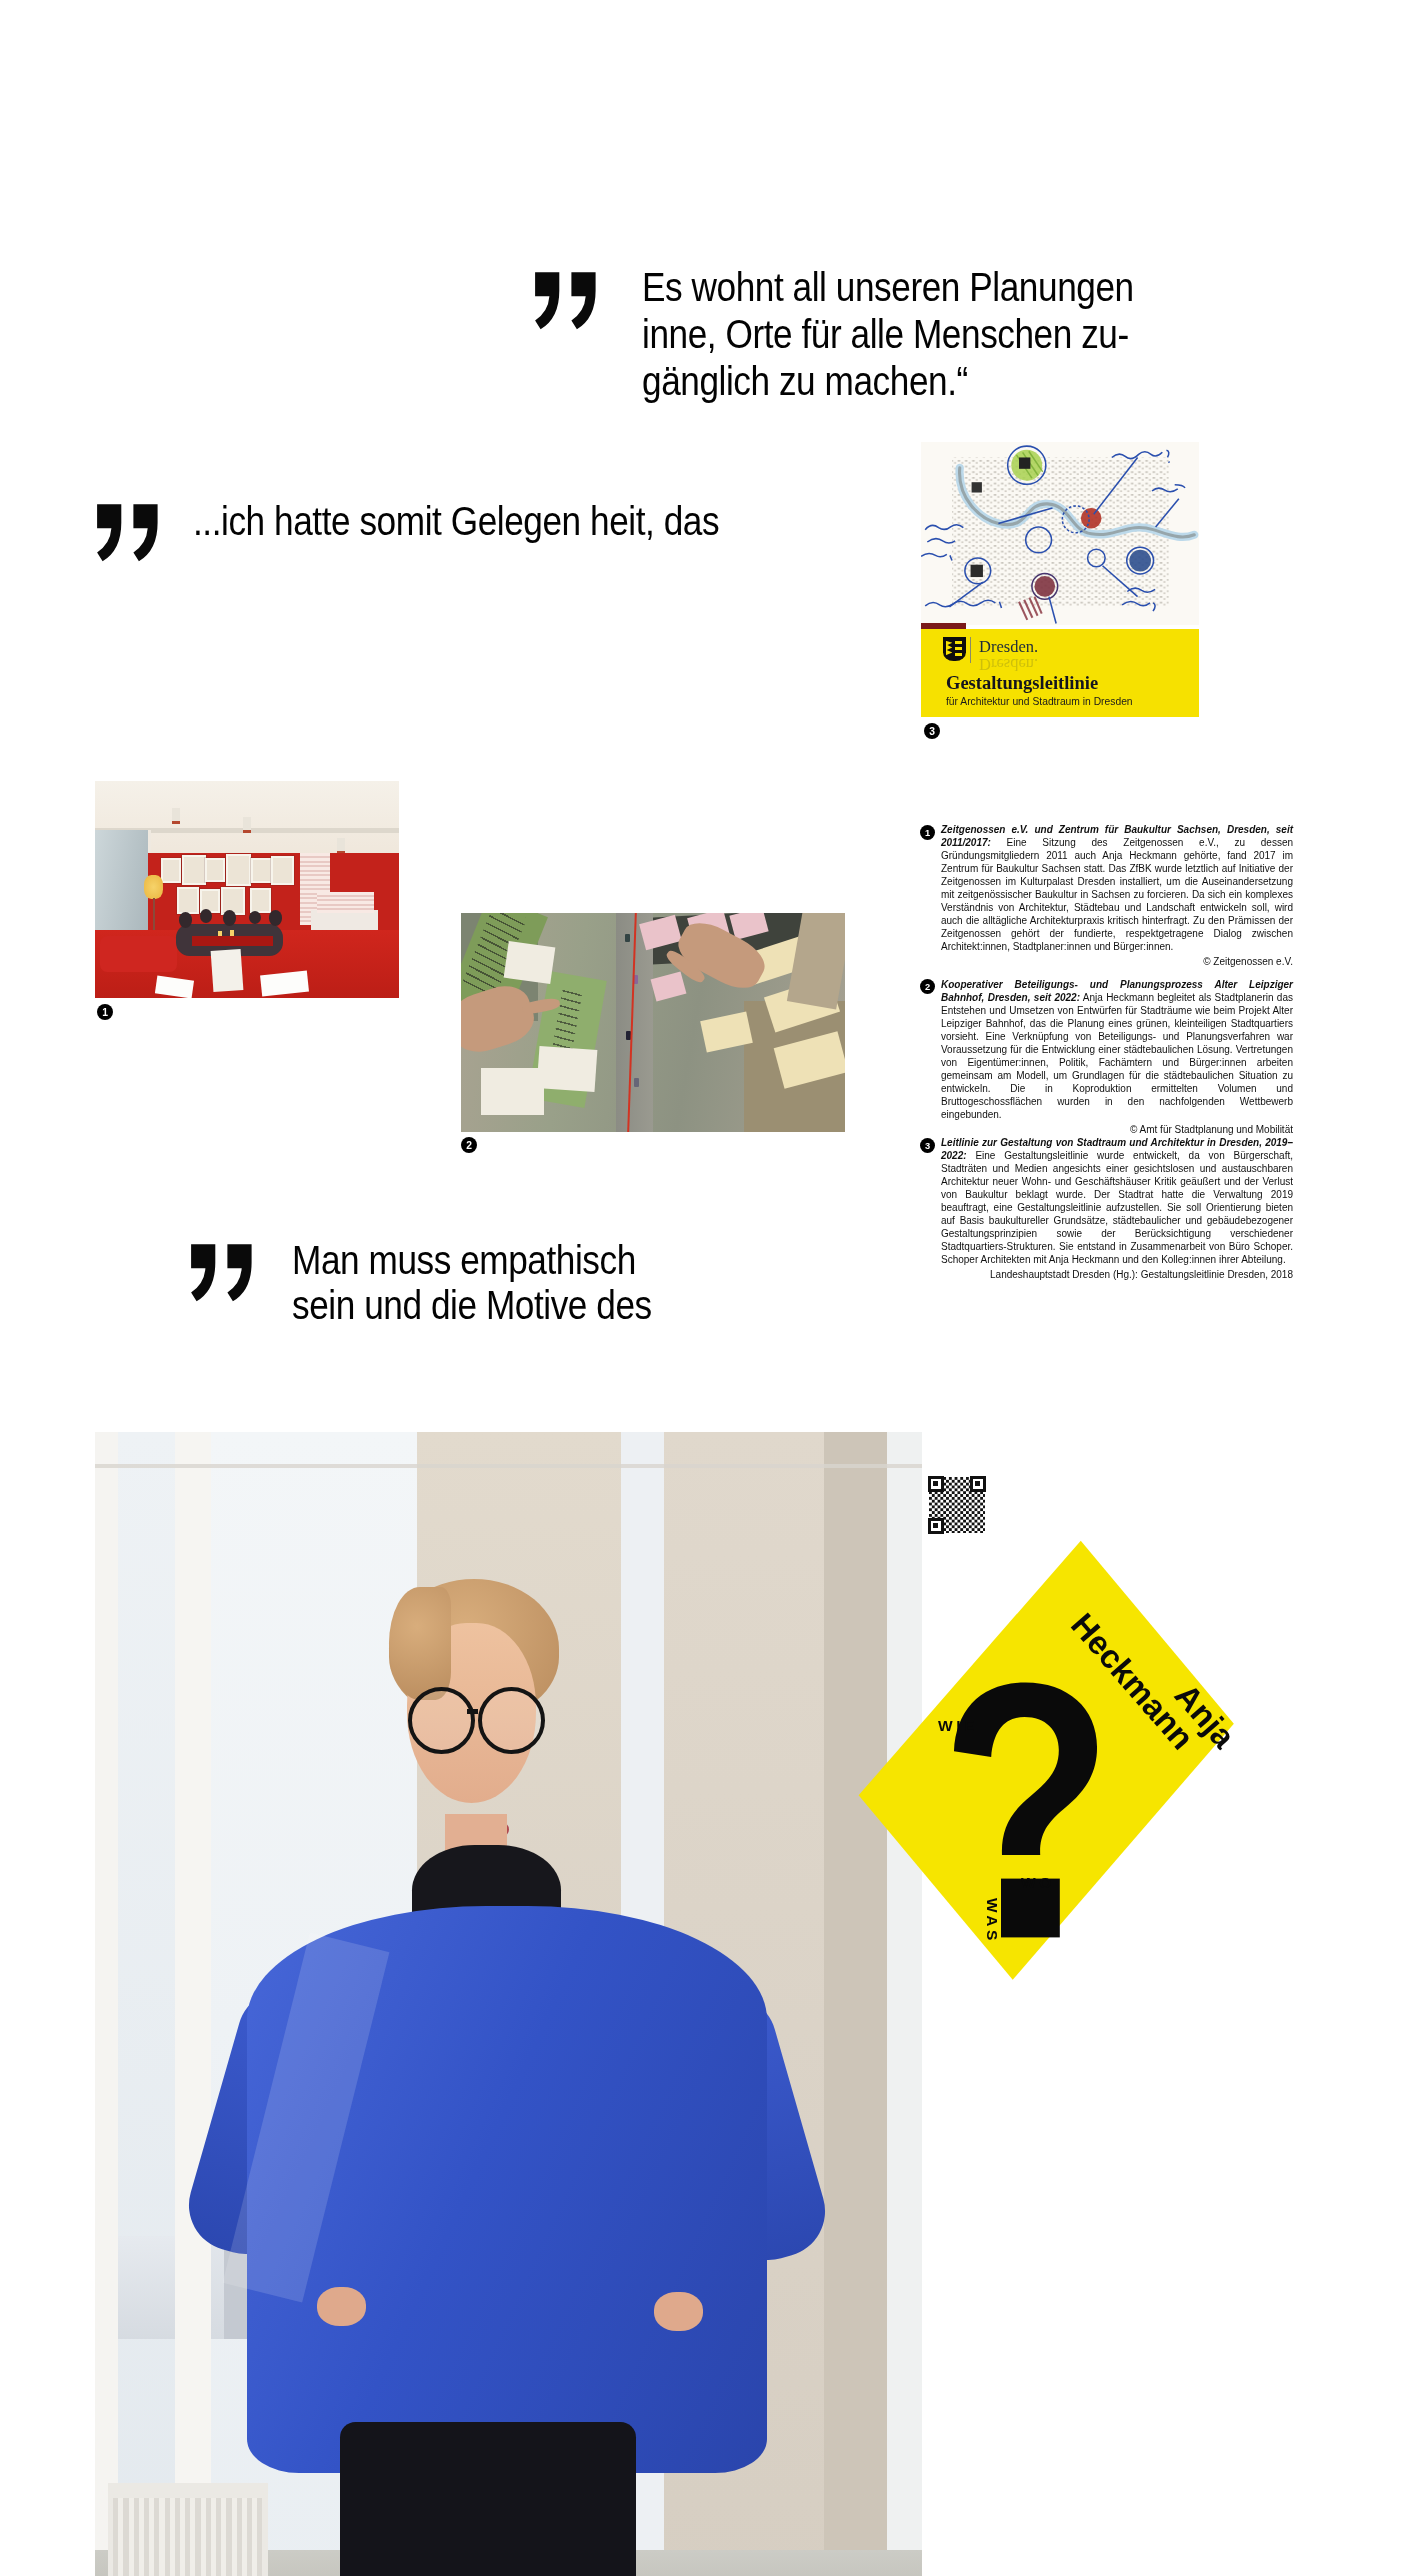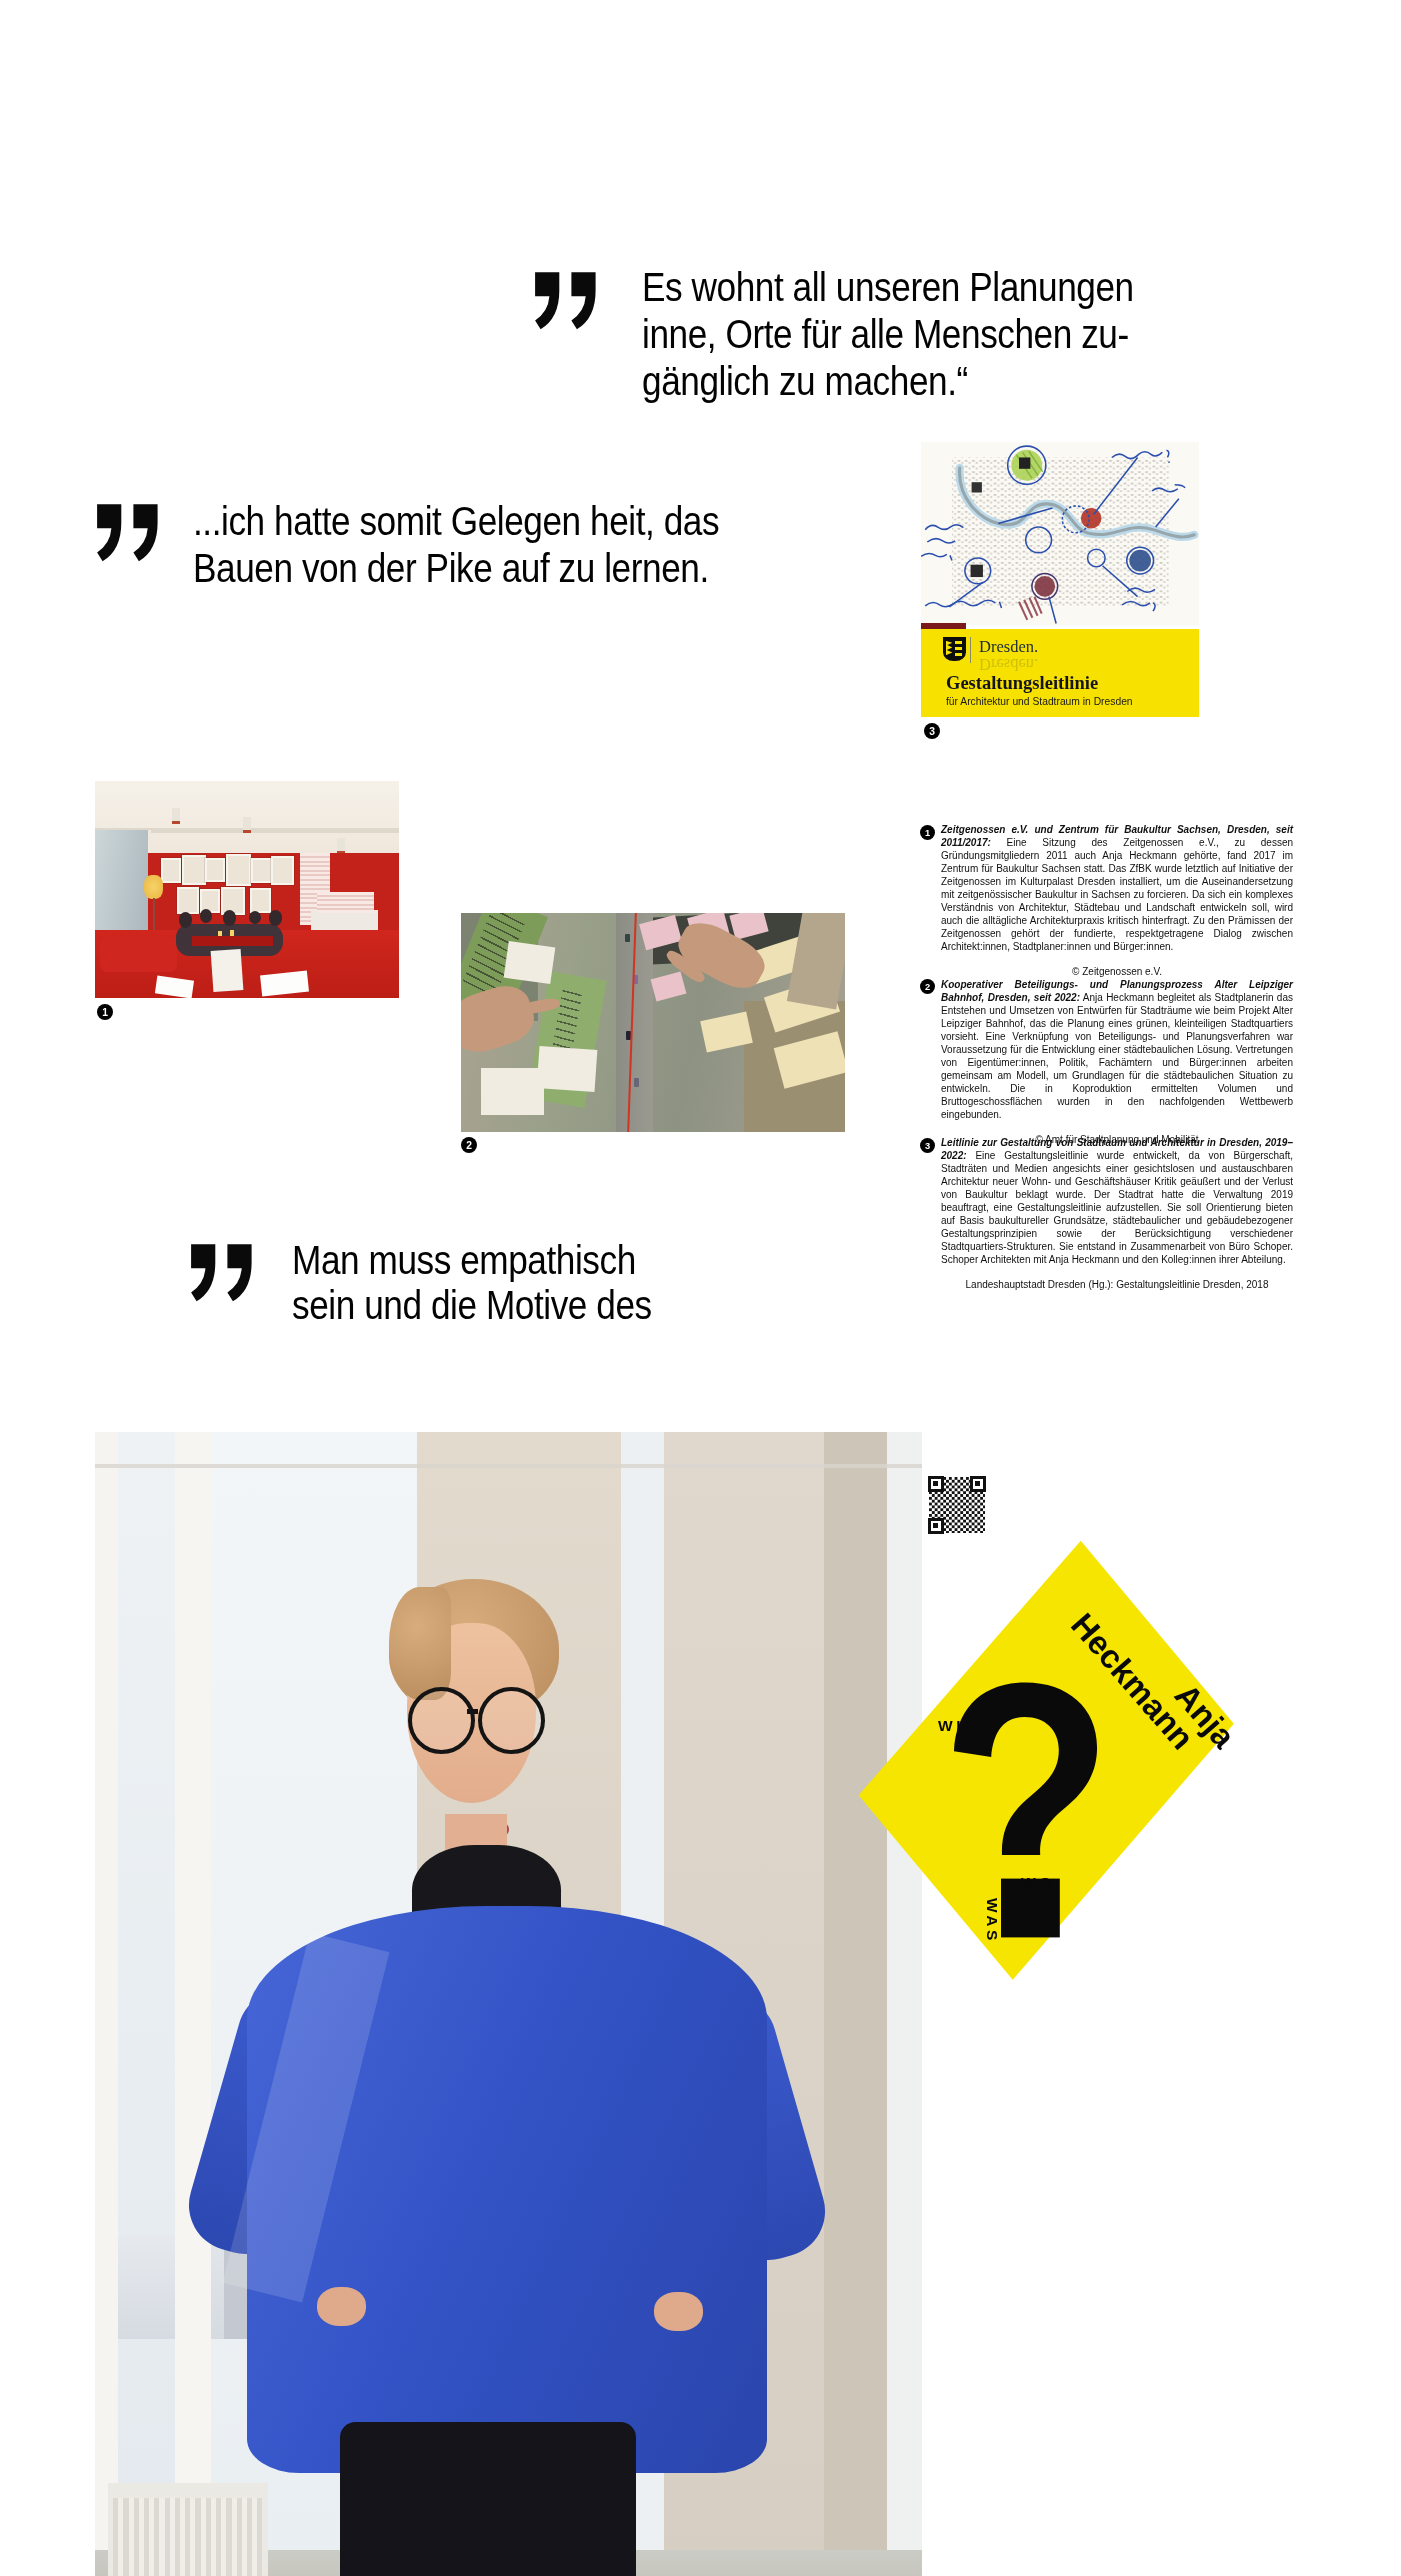--- a/index.html
+++ b/index.html
@@ -12,21 +12,21 @@
   .q-line{font-size:40px;line-height:47px;letter-spacing:-0.5px;color:#030303;}
   .qmark-svg{fill:#0a0a0a;}
 
   
   .badge{width:16px;height:16px;border-radius:50%;background:#000;color:#fff;
          font-size:10.3px;font-weight:700;display:flex;align-items:center;justify-content:center;}
 
   
   .note{width:352px;font-size:10px;line-height:13px;text-align:justify;color:#101010;}
   .note .lead{font-weight:700;font-style:italic;}
-  .note .credit{display:block;text-align:center;margin-top:12px;}
+  .note .credit{display:block;text-align:right;margin-top:2px;}
 
   
   .photo1{width:304px;height:217px;background:#c3221b;overflow:hidden;}
   .photo1 div{position:absolute;}
   .p1-ceiling{left:0;top:0;width:100%;height:82px;background:linear-gradient(#f5f1e9,#efe6da);}
   .p1-beam{left:0;top:47px;width:100%;height:4.6px;background:#ddd7cc;}
   .p1-spot{width:8.2px;height:13.4px;background:#e9e4da;border-bottom:3.1px solid #b5482f;}
   .p1-glass{left:0;top:49px;width:53px;height:129px;background:linear-gradient(100deg,#cdd7da,#a8b5ba);border-right:3.6px solid #efe9e0;}
   .p1-wall{left:53px;top:72px;width:251px;height:78px;background:#c3221b;}
   .p1-frame{background:#ece4d6;border:2.1px solid #f7f4ec;box-shadow:0 0 0 1px #55222033;}
@@ -120,21 +120,20 @@
     <div class="q-line"><span class="cond">inne, Orte für alle Menschen zu-</span></div>
     <div class="q-line"><span class="cond">gänglich zu machen.“</span></div>
   </div>
 
   <svg class="abs qmark-svg" style="left:96px;top:504px;" viewBox="0 0 120 105" width="66" height="58">
     <path d="M2 0 H46 V34 Q46 84 12 104 L2 88 Q26 72 28 44 H2 Z"></path>
     <path d="M68 0 H112 V34 Q112 84 78 104 L68 88 Q92 72 94 44 H68 Z"></path>
   </svg>
   <div class="abs" style="left:193px;top:498px;">
     <div class="q-line"><span class="cond">...ich hatte somit Gelegen heit, das</span></div>
-    <div class="q-line"><span class="cond">Bauen von der Pike auf zu lernen.</span></div>
   </div>
 
   <div class="abs photo1" style="left:95px;top:781px;">
     <div class="p1-ceiling"></div>
     <div class="p1-beam"></div>
     <div class="p1-spot" style="left:77px;top:27px;"></div>
     <div class="p1-spot" style="left:148px;top:36px;"></div>
     <div class="p1-spot" style="left:242px;top:57px;"></div>
     <div class="p1-glass"></div>
     <div class="p1-wall"></div>

